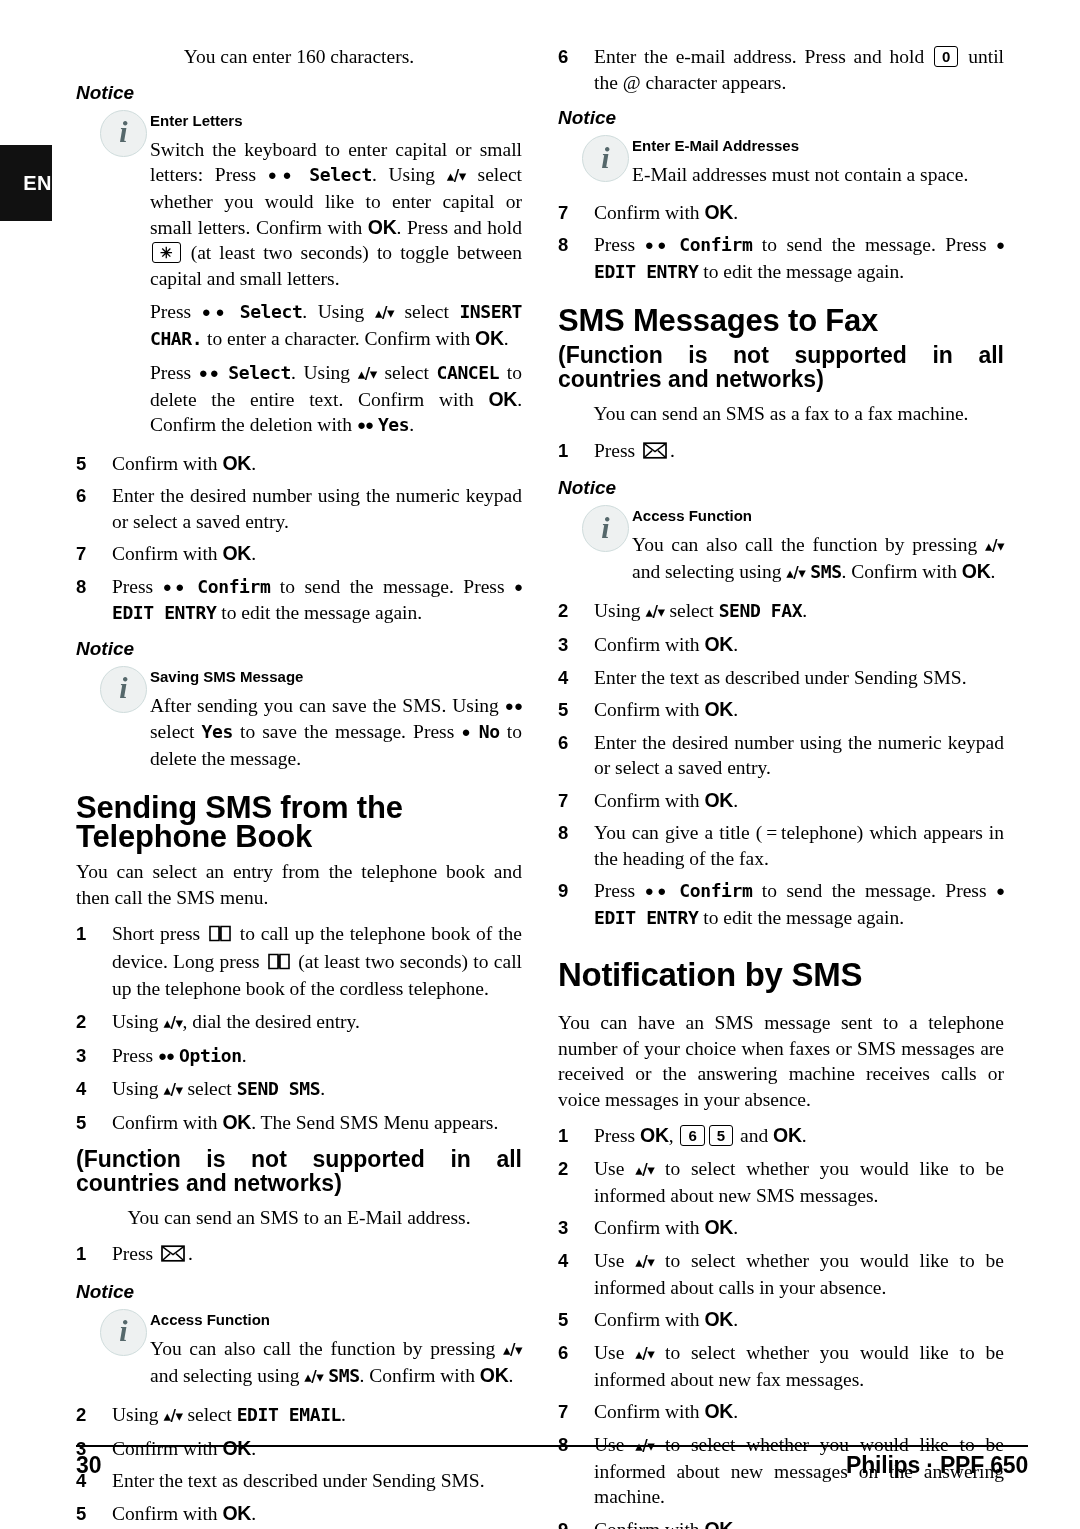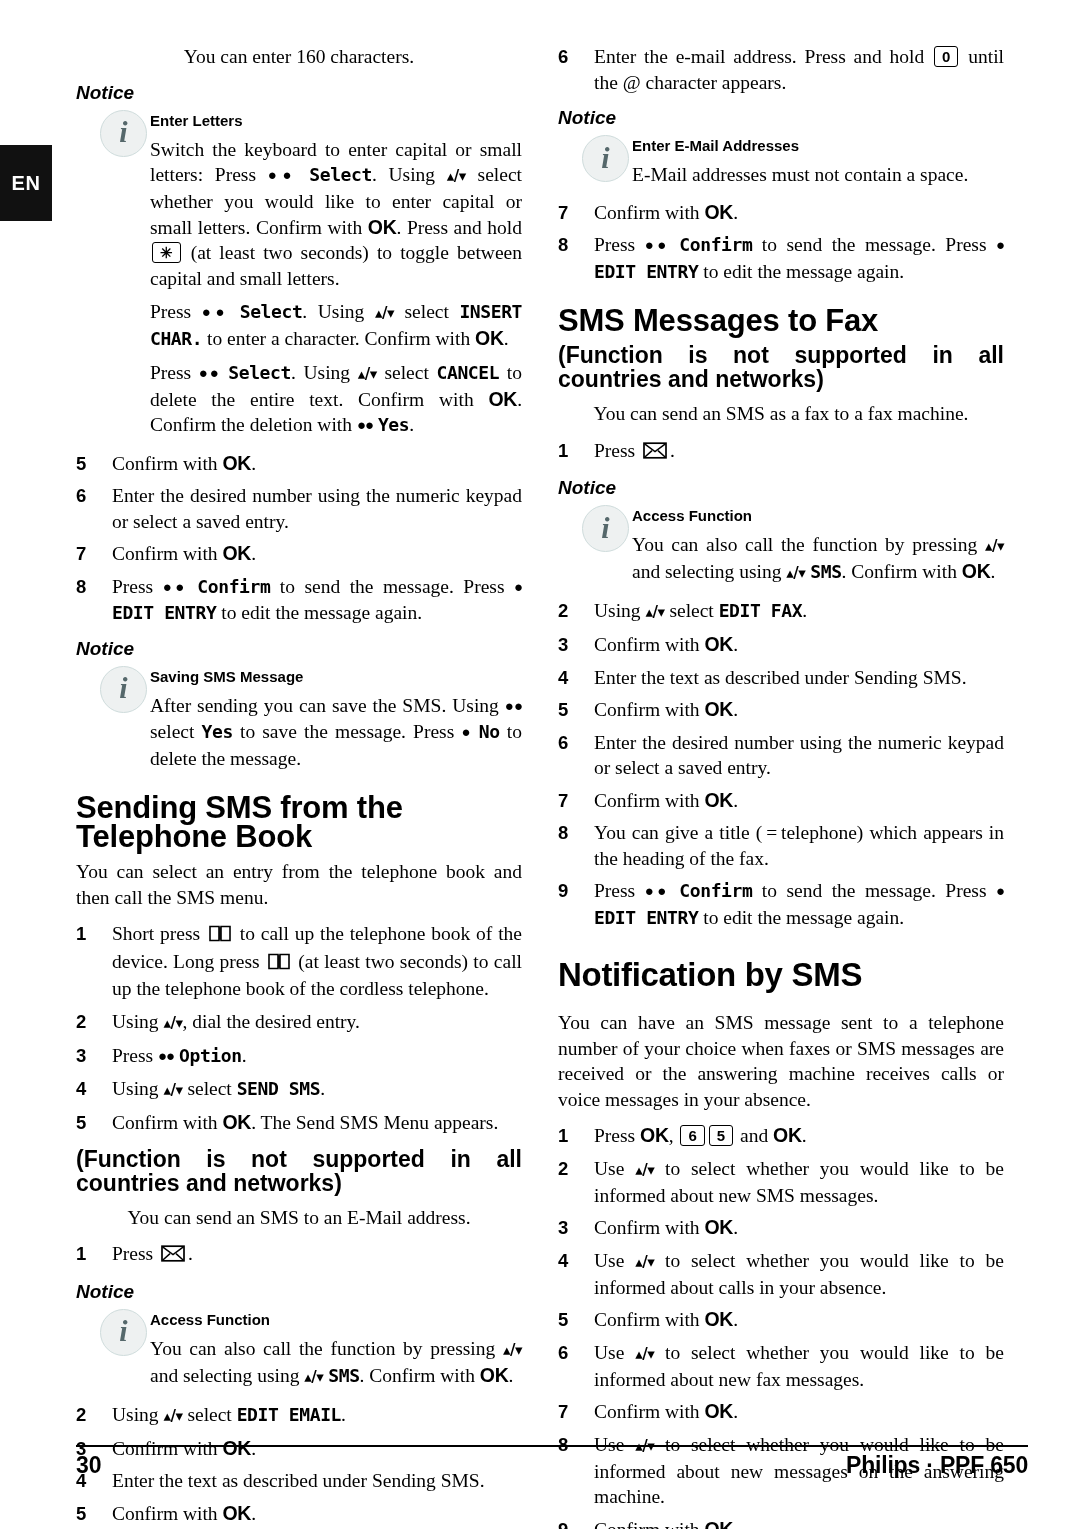--- a/index.html
+++ b/index.html
@@ -10,21 +10,21 @@
     color:#000;
     position:relative;
     overflow:hidden;
   }
   .page{position:absolute;inset:0;}
 
   
   .lang-tab{
     position:absolute;left:0;top:145px;width:52px;height:76px;
     background:#111111;
-    display:flex;align-items:center;justify-content:center;
+    display:flex;align-items:center;justify-content:flex-end;
   }
   .lang-tab span{
     color:#fff;font-family:"Liberation Sans",sans-serif;
     font-weight:bold;font-size:20px;letter-spacing:0.5px;
   }
 
   
   .cols{
     position:absolute;left:76px;top:44px;width:952px;height:1400px;
   }
@@ -270,21 +270,21 @@
       <div class="notice-label">Notice</div>
       <div class="notice">
         <div class="info-icon">
             <span class="glyph">i</span>
           </div>
         <div class="notice-title">Access Function</div>
         <p class="notice-body"><span>You can also call the function by pressing </span><span class="arrows">▴/▾</span><span> and selecting using </span><span class="arrows">▴/▾</span> <span class="lcd">SMS</span><span>. Confirm with </span><span class="ok">OK</span><span>.</span></p>
       </div>
 
       <ol class="steps">
-        <li><span class="num">2</span><span>Using </span><span class="arrows">▴/▾</span><span> select </span><span class="lcd">EDIT FAX</span><span>.</span></li>
+        <li><span class="num">2</span><span>Using </span><span class="arrows">▴/▾</span><span> select </span><span class="lcd">SEND FAX</span><span>.</span></li>
         <li><span class="num">3</span><span>Confirm with </span><span class="ok">OK</span><span>.</span></li>
         <li><span class="num">4</span><span>Enter the text as described under Sending SMS.</span></li>
         <li><span class="num">5</span><span>Confirm with </span><span class="ok">OK</span><span>.</span></li>
         <li><span class="num">6</span><span>Enter the desired number using the numeric keypad or select a saved entry.</span></li>
         <li><span class="num">7</span><span>Confirm with </span><span class="ok">OK</span><span>.</span></li>
         <li><span class="num">8</span><span>You can give a title ( = telephone) which appears in the heading of the fax.</span></li>
         <li><span class="num">9</span><span>Press </span><span class="dots">●●</span> <span class="lcd">Confirm</span><span> to send the message. Press </span><span class="dots">●</span> <span class="lcd">EDIT ENTRY</span><span> to edit the message again.</span></li>
       </ol>
 
       <h1 class="sec">Notification by SMS</h1>

